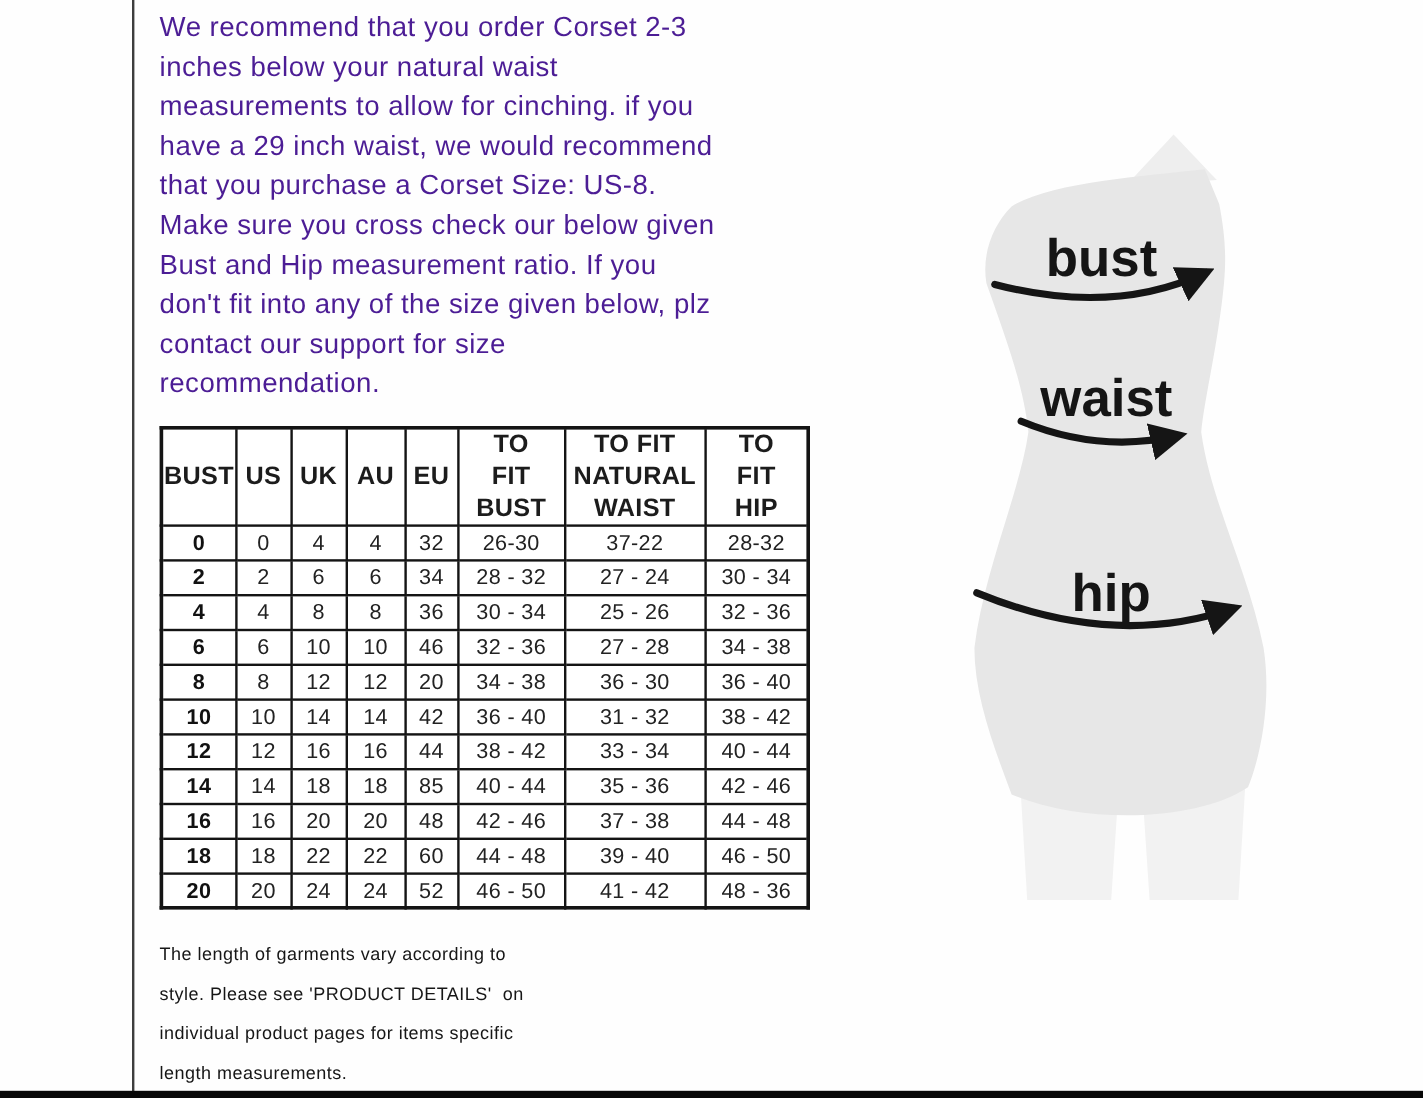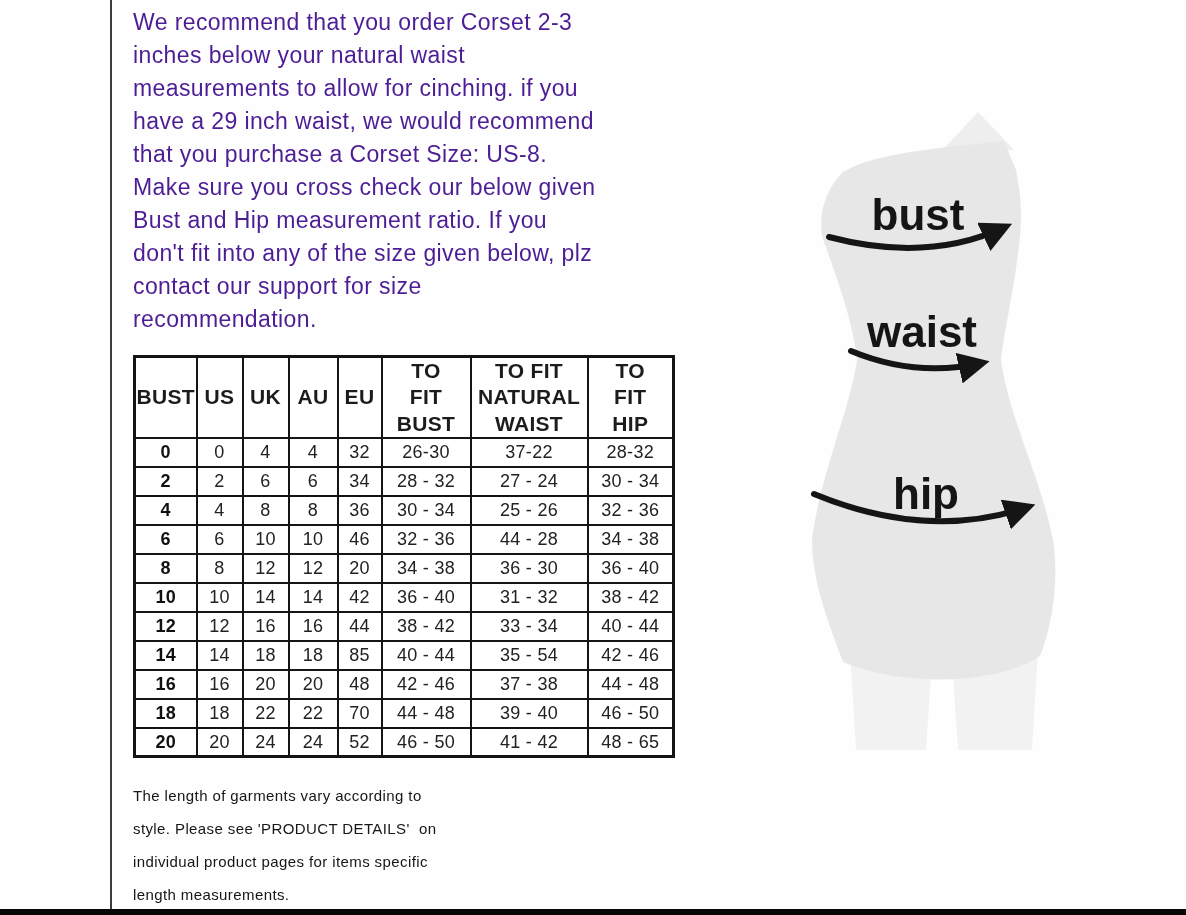--- a/index.html
+++ b/index.html
@@ -163,21 +163,21 @@
         <td>25 - 26</td>
         <td>32 - 36</td>
       </tr>
       <tr>
         <td>6</td>
         <td>6</td>
         <td>10</td>
         <td>10</td>
         <td>46</td>
         <td>32 - 36</td>
-        <td>44 - 28</td>
+        <td>27 - 28</td>
         <td>34 - 38</td>
       </tr>
       <tr>
         <td>8</td>
         <td>8</td>
         <td>12</td>
         <td>12</td>
         <td>20</td>
         <td>34 - 38</td>
         <td>36 - 30</td>
@@ -203,52 +203,52 @@
         <td>33 - 34</td>
         <td>40 - 44</td>
       </tr>
       <tr>
         <td>14</td>
         <td>14</td>
         <td>18</td>
         <td>18</td>
         <td>85</td>
         <td>40 - 44</td>
-        <td>35 - 54</td>
+        <td>35 - 36</td>
         <td>42 - 46</td>
       </tr>
       <tr>
         <td>16</td>
         <td>16</td>
         <td>20</td>
         <td>20</td>
         <td>48</td>
         <td>42 - 46</td>
         <td>37 - 38</td>
         <td>44 - 48</td>
       </tr>
       <tr>
         <td>18</td>
         <td>18</td>
         <td>22</td>
         <td>22</td>
-        <td>70</td>
+        <td>60</td>
         <td>44 - 48</td>
         <td>39 - 40</td>
         <td>46 - 50</td>
       </tr>
       <tr>
         <td>20</td>
         <td>20</td>
         <td>24</td>
         <td>24</td>
         <td>52</td>
         <td>46 - 50</td>
         <td>41 - 42</td>
-        <td>48 - 65</td>
+        <td>48 - 36</td>
       </tr>
     </tbody>
 </table>
 
 <p class="footer">The length of garments vary according to
 style. Please see 'PRODUCT DETAILS'  on
 individual product pages for items specific
 length measurements.</p>
 
 <div class="figure">

